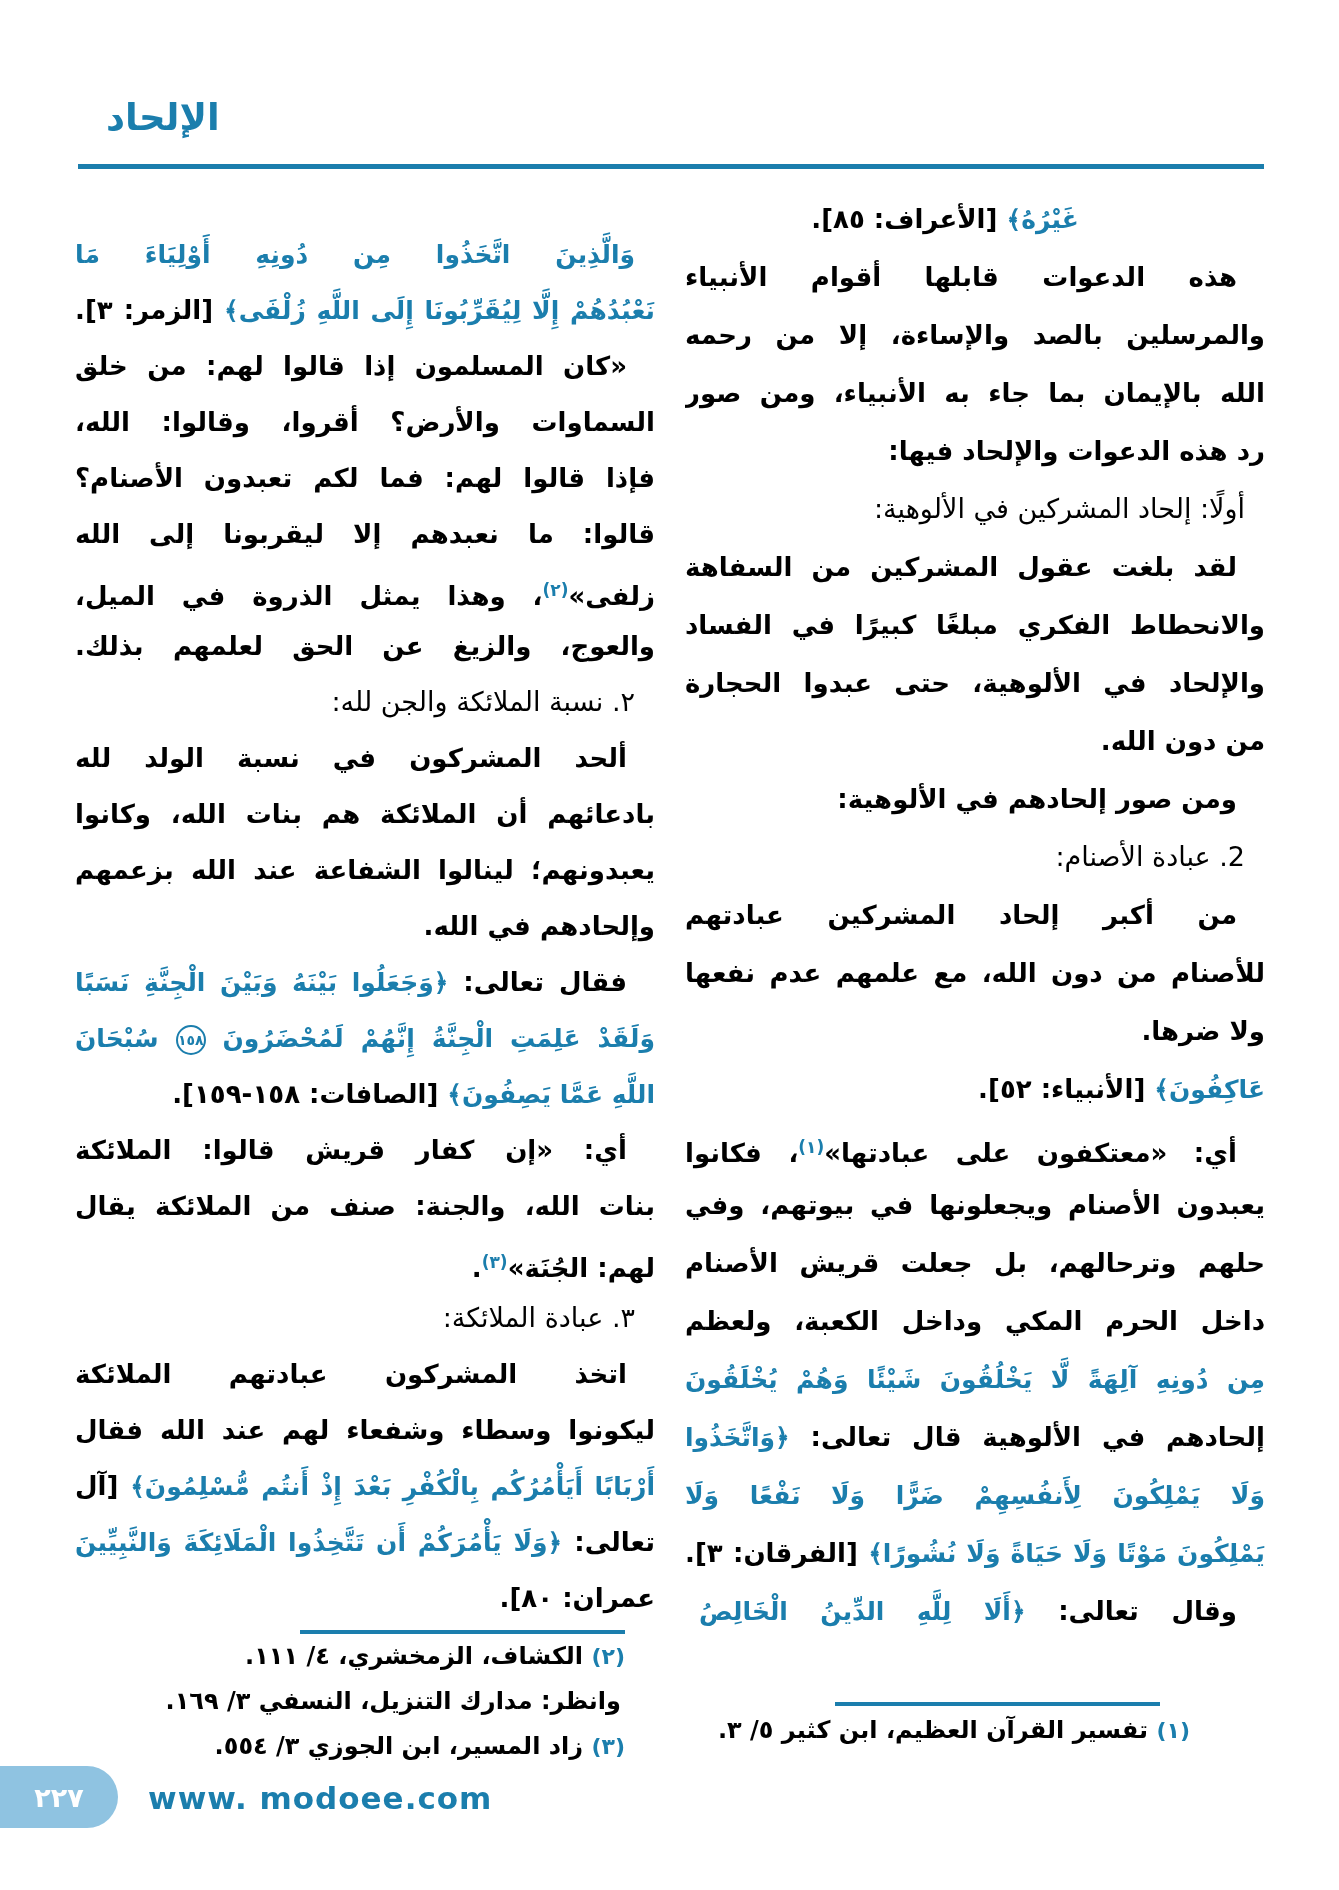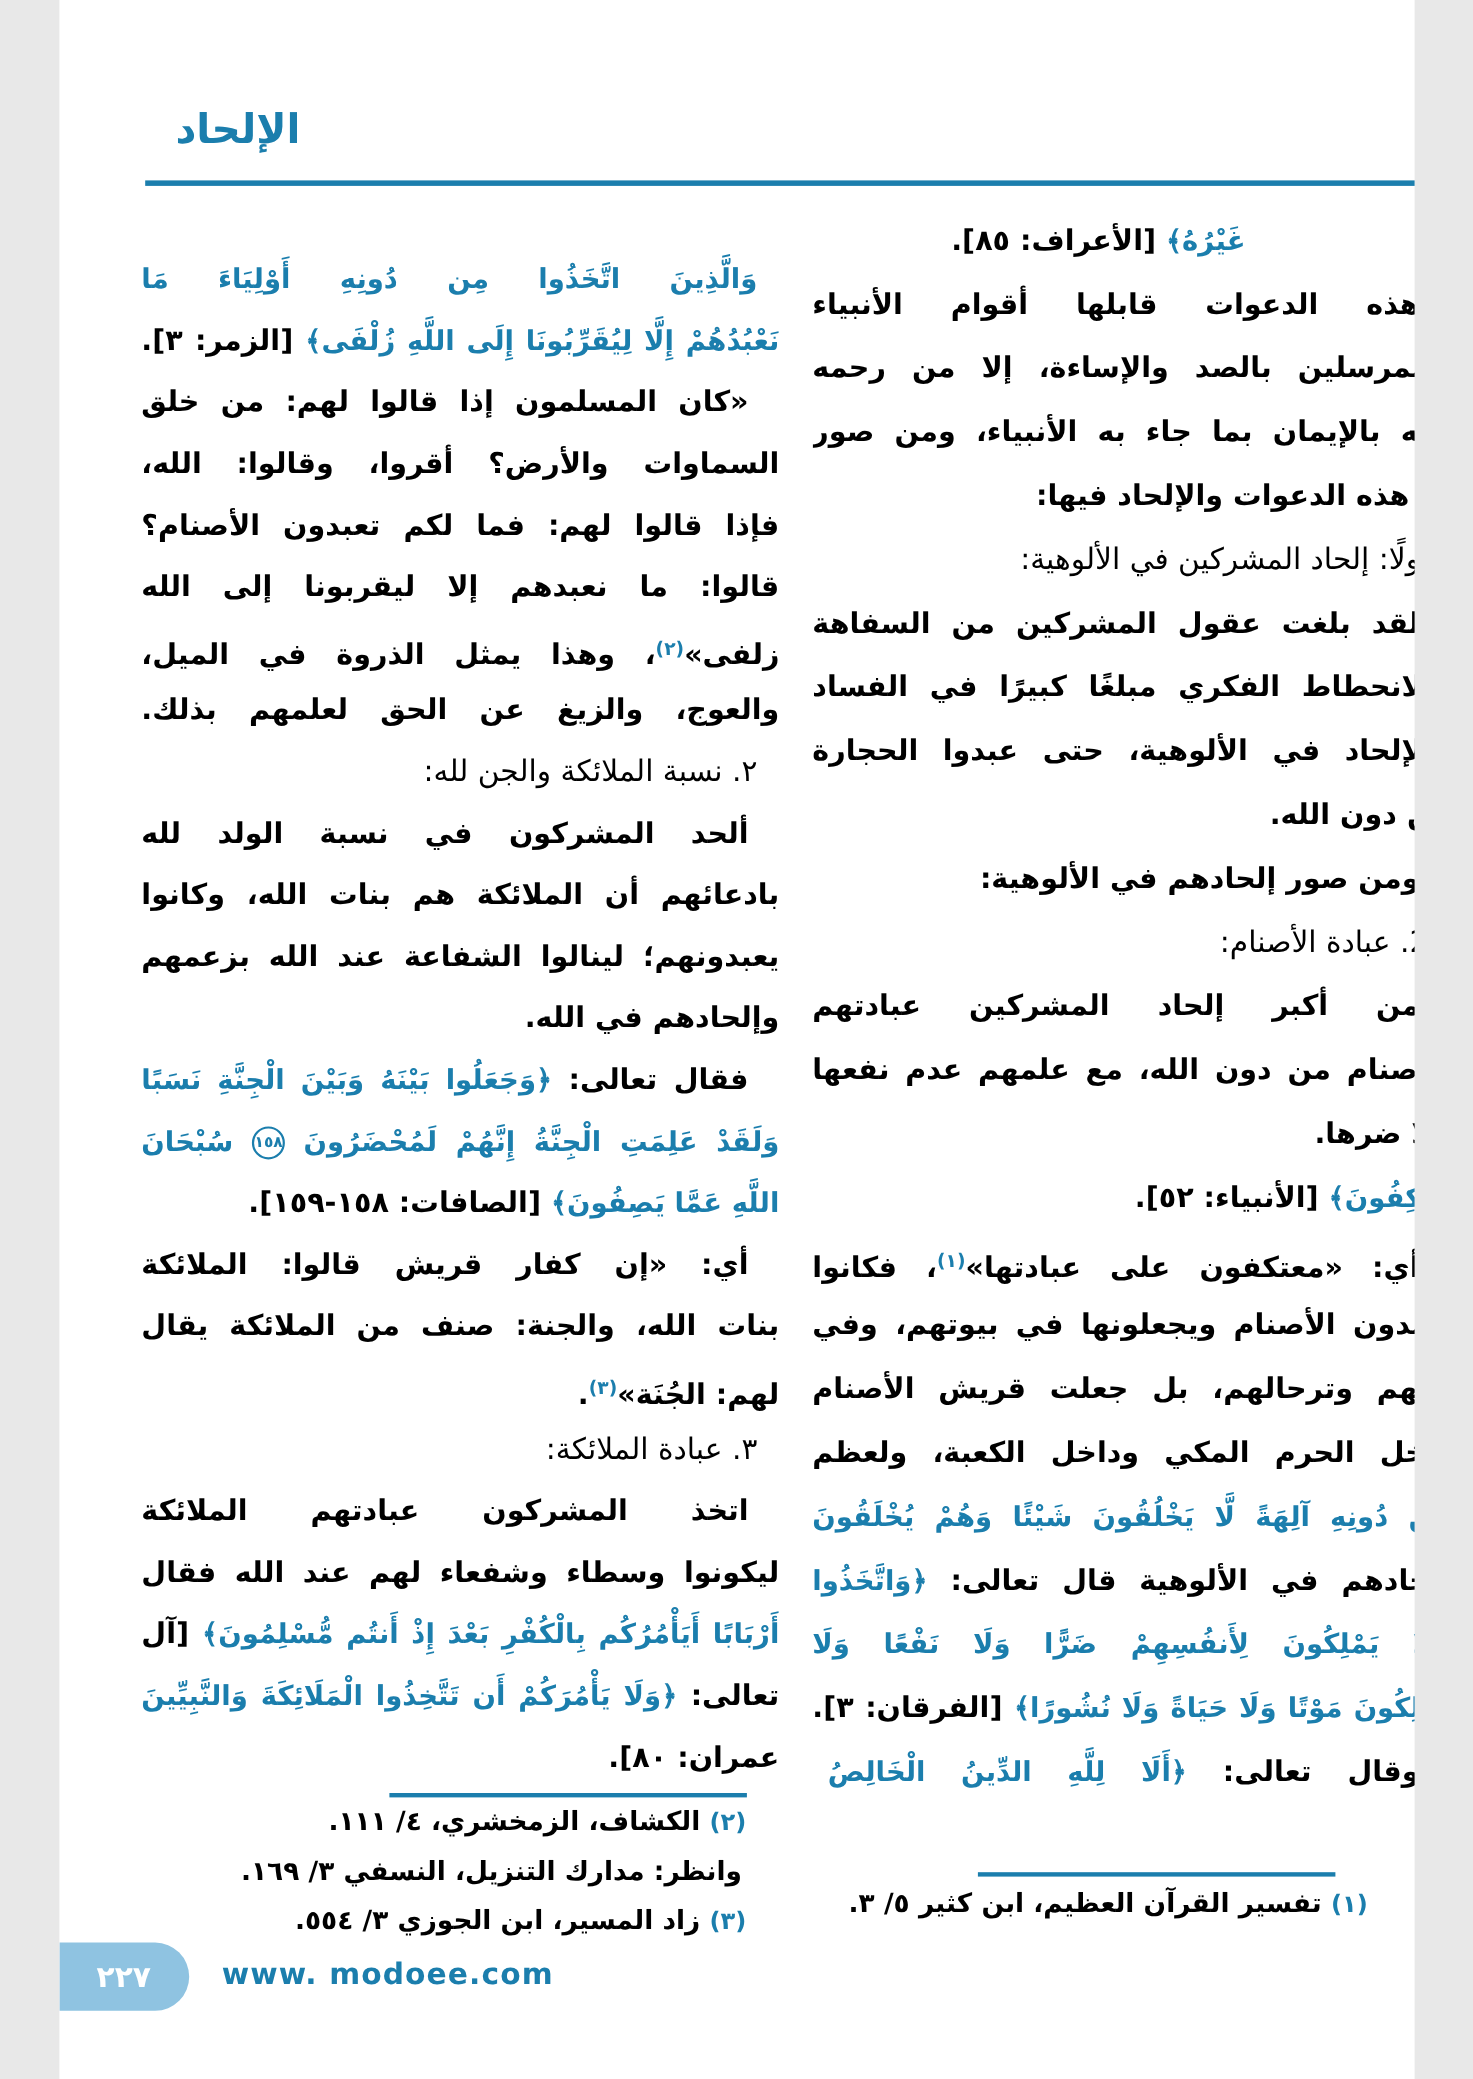--- a/index.html
+++ b/index.html
@@ -3,21 +3,21 @@
 <meta charset="utf-8">
 <style>
   :root{
     --accent:#1B7EAD;
     --badge:#8FC3E1;
     --ink:#000000;
   }
   html,body{margin:0;padding:0;background:#e8e8e8;}
   .page{
     position:relative;
-    width:1232px;height:1890px;
+    width:1339px;height:1890px;
     margin:0 auto;
     background:#ffffff;
     font-family:"DejaVu Sans", sans-serif;
     color:var(--ink);
     direction:rtl;
     overflow:hidden;
   }
   
   .title{
     position:absolute;left:106px;top:96px;
@@ -68,21 +68,21 @@
   .badge{
     position:absolute;left:0;top:1766px;width:118px;height:62px;
     background:var(--badge);
     border-radius:0 31px 31px 0;
     display:flex;align-items:center;justify-content:center;
     color:#ffffff;font-size:27px;font-weight:700;
   }
   .website{
     position:absolute;left:148px;top:1780px;
     direction:ltr;
-    color:var(--accent);font-size:27px;font-weight:700;
+    color:var(--accent);font-size:31px;font-weight:700;
     letter-spacing:1px;
   }
 </style>
 </head>
 <body>
 
 <div class="page">
 
   <div class="title">الإلحاد</div>
   <div class="rule"></div>

